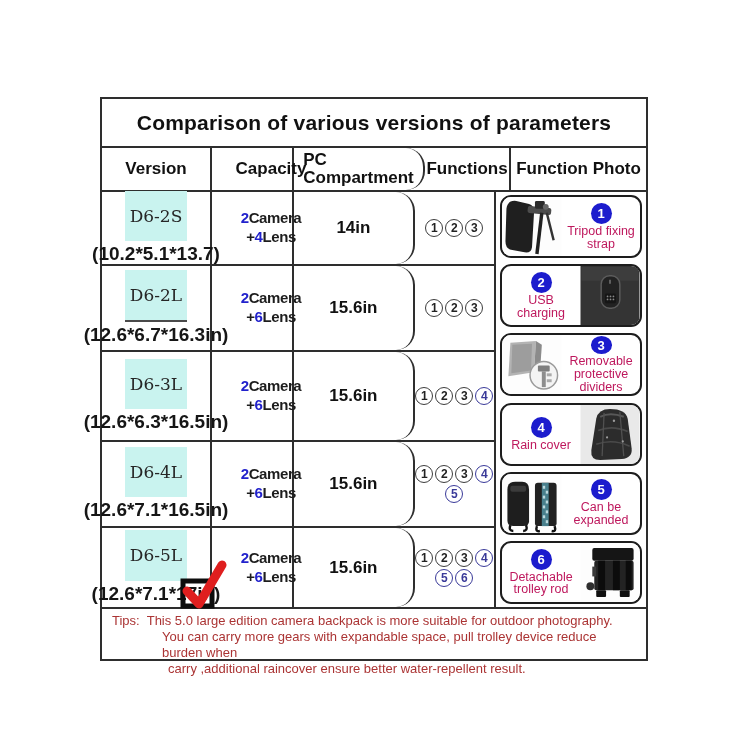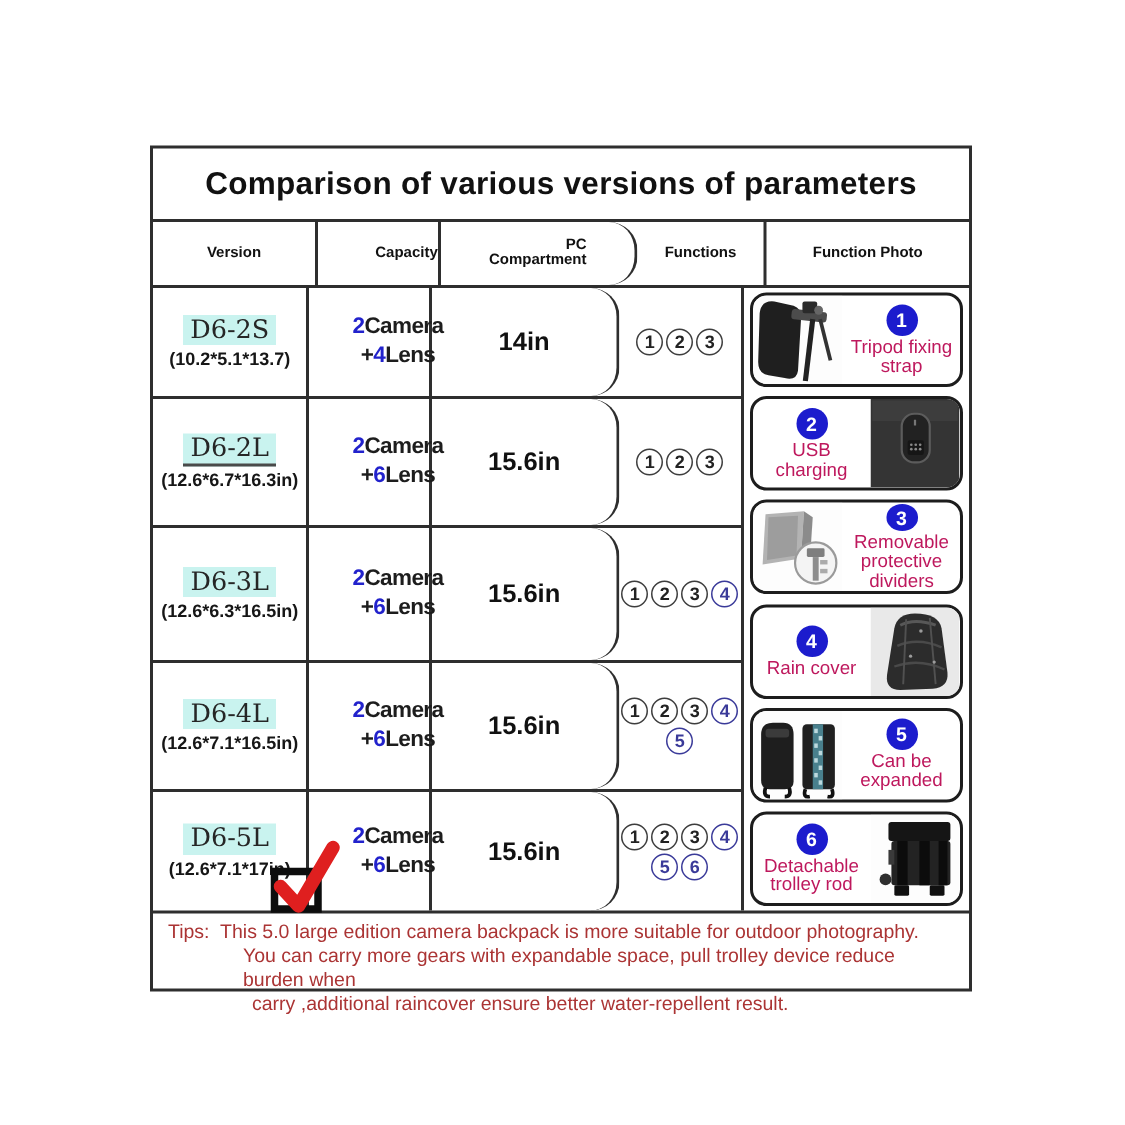--- a/index.html
+++ b/index.html
@@ -11,39 +11,39 @@
     --line:#2e2e2e;
   }
   *{margin:0;padding:0;box-sizing:border-box;}
   html,body{background:#fff;}
   body{font-family:"Liberation Sans", sans-serif;color:#111;}
   .page{position:relative;width:750px;height:750px;background:#fff;overflow:hidden;}
   .table{position:absolute;left:100px;top:97px;width:548px;height:564px;border:2px solid var(--line);background:#fff;}
   .title-row{height:49px;border-bottom:2px solid var(--line);display:flex;align-items:center;justify-content:center;
     font-size:21px;font-weight:bold;letter-spacing:.2px;}
   .header-row{height:44px;border-bottom:2px solid var(--line);display:flex;}
-  .hcell{display:flex;align-items:center;justify-content:center;text-align:right;
-    font-weight:bold;font-size:10px;line-height:1.05;border-right:2px solid var(--line);}
+  .hcell{display:flex;align-items:center;justify-content:center;text-align:left;
+    font-weight:bold;font-size:17px;line-height:1.05;border-right:2px solid var(--line);}
   .hcell:last-child{border-right:none;}
   .c-version{width:110px;}
   .c-capacity{width:82px;padding-left:38px;}
   .c-pc{width:131px;border-radius:19px;}
   .c-fn{width:86px;}
   .c-photo{flex:1;border-radius:15px;}
   .body{position:relative;display:flex;height:415px;}
   .rows-area{width:392px;}
   .data-row{display:flex;border-bottom:2px solid var(--line);}
   .data-row.last{border-bottom:none;}
   .dcell{display:flex;flex-direction:column;align-items:center;justify-content:center;
     border-right:2px solid var(--line);text-align:center;}
   .dcell.fn-cell{border-right:none;}
   .v-name{font-family:"DejaVu Serif", serif;font-size:17px;color:#262626;background:var(--cyan);
-    padding:0 5px;line-height:1.2;}
+    padding:15px 5px;line-height:1.2;}
   .v-name.u{border-bottom:2px solid #4a4a4a;text-align:center;}
-  .v-dims{font-size:12px;font-weight:bold;margin-top:2px;color:#161616;}
+  .v-dims{font-size:19px;font-weight:bold;margin-top:2px;color:#161616;}
   .cap-line{font-size:15px;font-weight:bold;letter-spacing:-.4px;line-height:1.25;color:#1d1d1d;}
   .cap-line .num{color:#2222cc;}
   .pc-val{font-size:17px;font-weight:bold;}
   .fn-line{display:flex;justify-content:center;gap:2px;margin:1px 0;}
   .fn-circle{width:18px;height:18px;border:1.6px solid #3d3d3d;border-radius:50%;
     display:inline-flex;align-items:center;justify-content:center;
     font-size:12px;font-weight:bold;color:#222;background:#fff;}
   .fn-circle.navy{color:var(--navy);border-color:var(--navy);}
   .photo-col{flex:1;border-left:2px solid var(--line);display:flex;flex-direction:column;
     justify-content:space-between;padding:3px 4px;}

